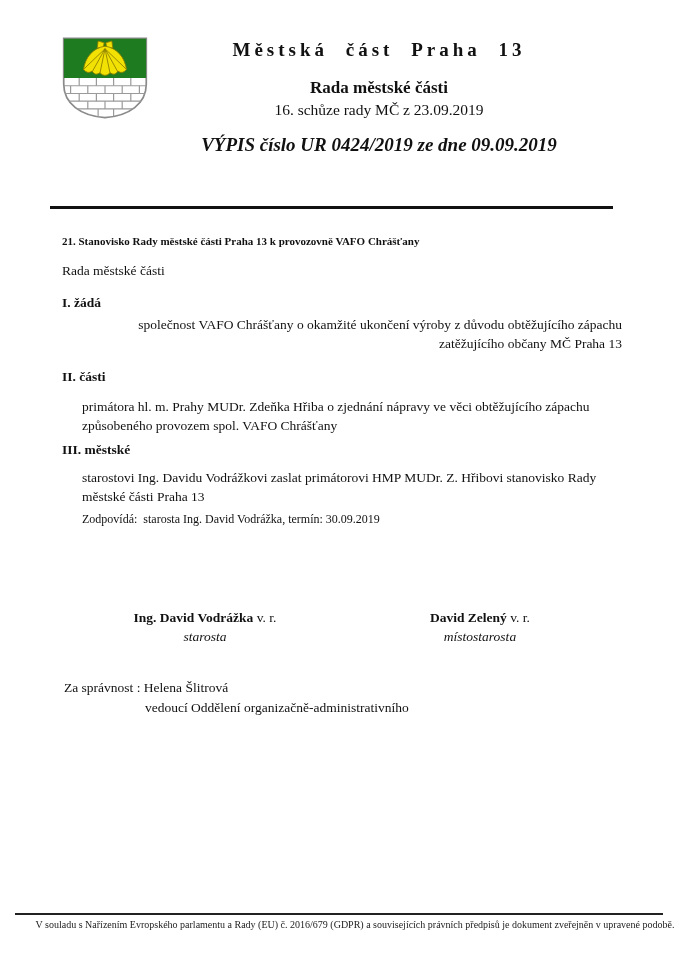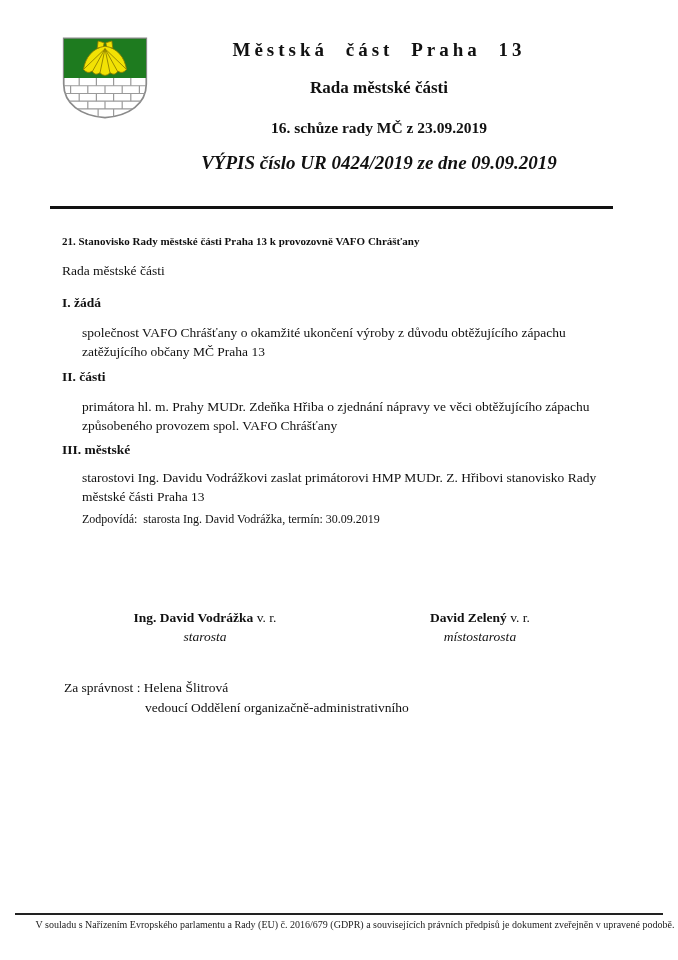--- a/index.html
+++ b/index.html
@@ -23,35 +23,35 @@
   .crest svg { width: 100%; height: 100%; display: block; }
 
   
   .header-text { left: 148px; top: 38px; width: 462px; text-align: center; }
   .doc-title {
     font-size: 19px; font-weight: bold;
     letter-spacing: 4px; word-spacing: 9px;
     line-height: 24px; white-space: nowrap;
   }
   .doc-subtitle { font-size: 17px; font-weight: bold; margin-top: 15px; line-height: 21px; }
-  .doc-session  { font-size: 15.5px; margin-top: 20px; line-height: 19px; font-weight: bold; }
+  .doc-session  { font-size: 15.5px; margin-top: 2px; line-height: 19px; }
   .doc-extract  { font-size: 19px; font-weight: bold; font-style: italic; margin-top: 14px; line-height: 23px; }
 
   .rule { left: 50px; top: 206px; width: 563px; height: 3px; background: #111; }
 
   .heading21 { left: 62px; top: 232px; width: 556px; font-size: 11px; font-weight: bold; line-height: 19px; }
   .intro     { left: 62px; top: 262px; font-size: 13.5px; line-height: 18px; }
 
   .sec-label { left: 62px; font-size: 13.5px; font-weight: bold; line-height: 18px; }
   .sec1 { top: 294px; }
   .sec2 { top: 368px; }
   .sec3 { top: 441px; }
 
   .para { left: 82px; width: 540px; font-size: 13.5px; line-height: 19px; }
-  .para1 { top: 323px; }
+  .para1 { top: 315px; text-align: right; }
   .para2 { top: 397px; }
   .para3 { top: 468px; }
 
   .resp { left: 82px; top: 510px; font-size: 12px; line-height: 19px; white-space: pre-wrap; text-align: center; }
 
   .sig { top: 608px; text-align: center; font-size: 13.5px; line-height: 19px; }
   .sig-left  { left: 105px; width: 200px; font-family: Liberation Serif, serif; }
   .sig-right { left: 385px; width: 190px; }
   .sig-name b { font-weight: bold; }
   .sig-role { font-style: italic; }

